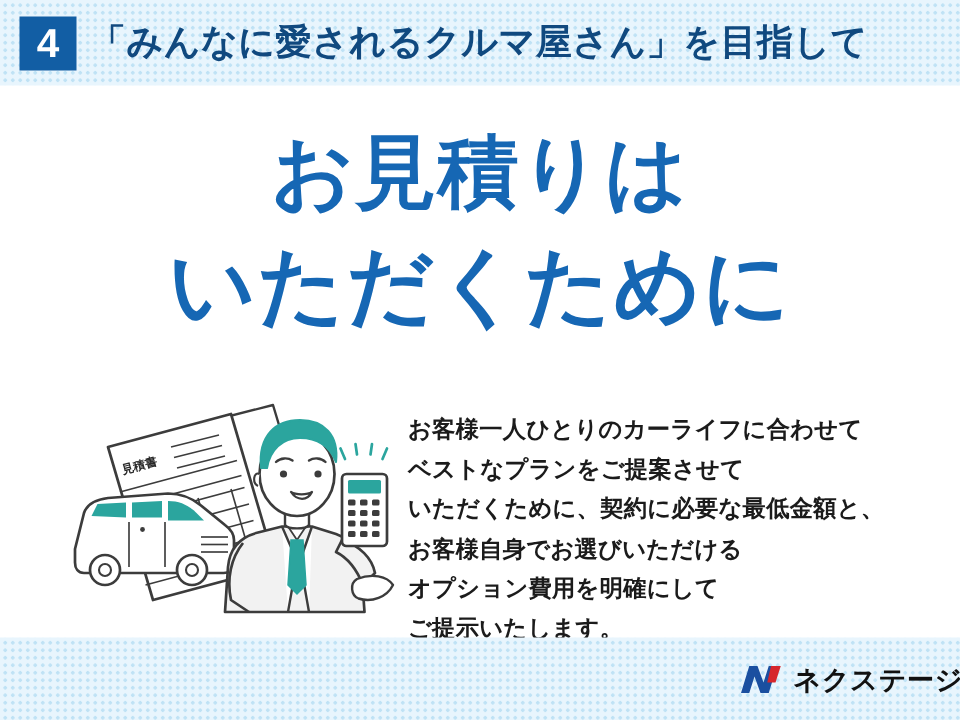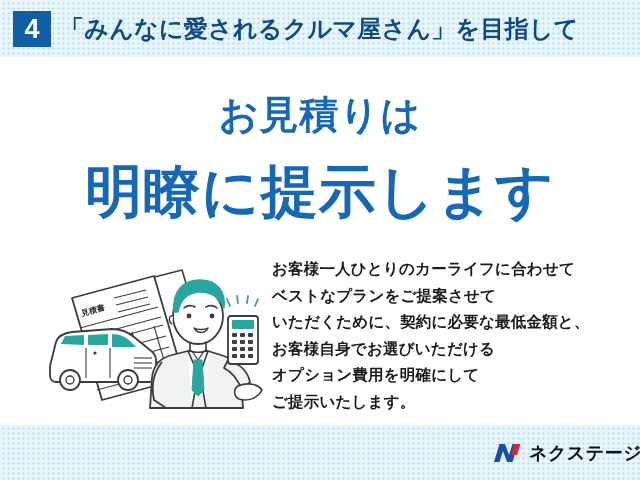--- a/index.html
+++ b/index.html
@@ -74,34 +74,34 @@
     left: 0;
     width: 640px;
     text-align: center;
     color: #1667b4;
     font-weight: bold;
     letter-spacing: 1px;
     white-space: nowrap;
   }
   #headline-1 {
     top: 84px;
-    font-size: 39px;
+    font-size: 54px;
     line-height: 62px;
   }
   #headline-2 {
     top: 160px;
     font-size: 57px;
     line-height: 62px;
   }
 
   
   #body-copy {
     position: absolute;
     left: 272px;
-    top: 256px;
+    top: 274px;
     width: 350px;
     color: #1b1b1b;
     font-size: 15.5px;
     line-height: 26.5px;
     font-weight: bold;
     letter-spacing: 0.2px;
     white-space: pre-line;
   }
 
   
@@ -143,21 +143,21 @@
 <div id="page">
 
   <div class="dot-band" id="header-band"></div>
 
   <div id="header-badge">4</div>
 
   <div id="header-title">「みんなに愛されるクルマ屋さん」を目指して</div>
 
   <div class="headline" id="headline-1">お見積りは</div>
 
-  <div class="headline" id="headline-2">明瞭に提示します</div>
+  <div class="headline" id="headline-2">いただくために</div>
 
   <div id="body-copy">お客様一人ひとりのカーライフに合わせて
 ベストなプランをご提案させて
 いただくために、契約に必要な最低金額と、
 お客様自身でお選びいただける
 オプション費用を明確にして
 ご提示いたします。</div>
 
   <svg id="illustration" viewBox="0 0 230 162">
 

